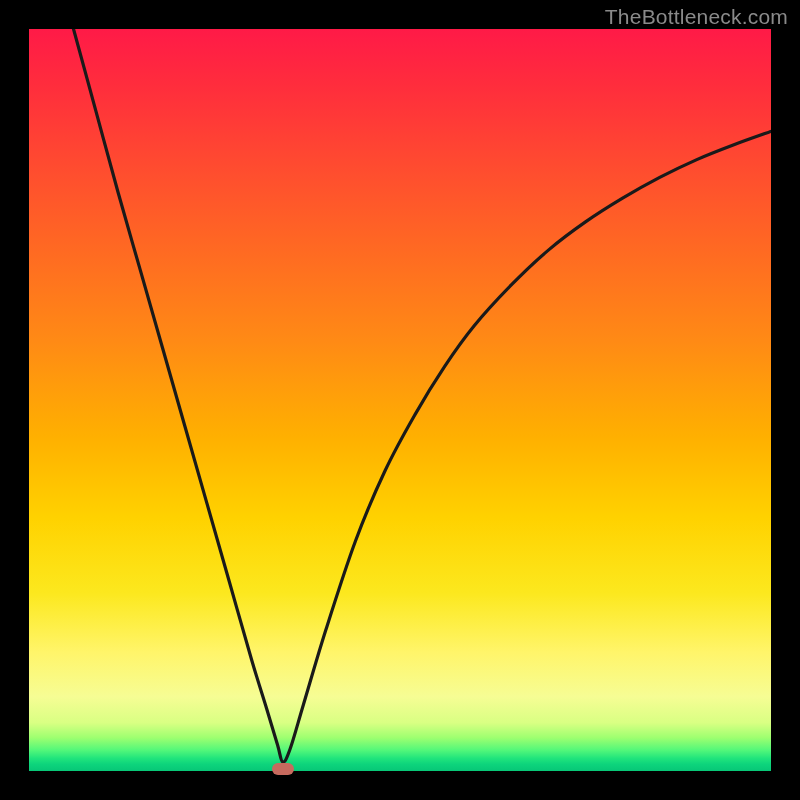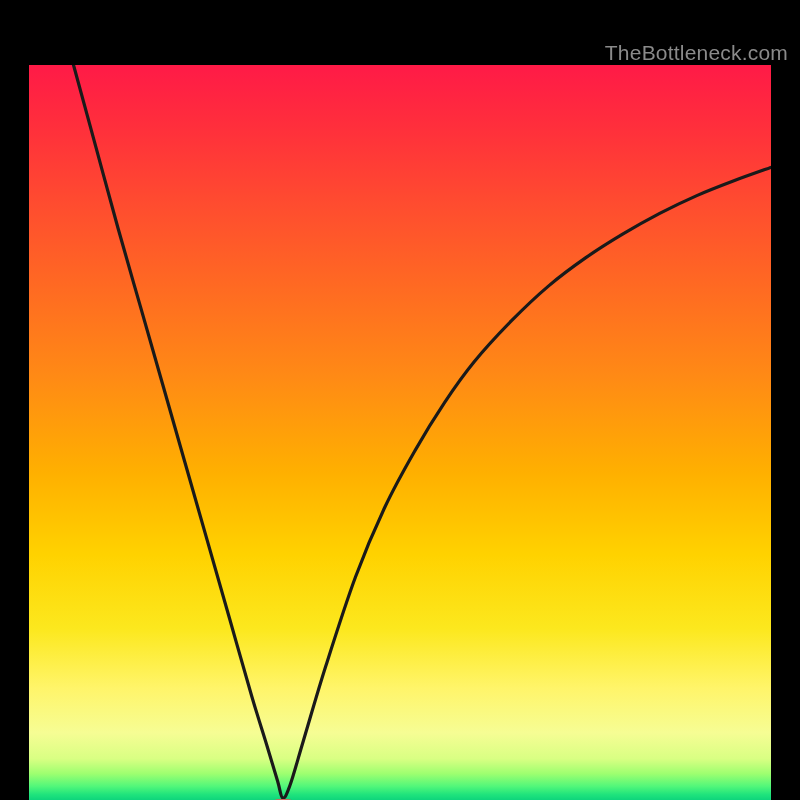--- a/index.html
+++ b/index.html
@@ -9,21 +9,20 @@
     height: 800px;
     background: #000;
     overflow: hidden;
     font-family: Arial, Helvetica, sans-serif;
   }
   .frame {
     position: relative;
     width: 800px;
     height: 608px;
     background: #000;
-    margin-top: 36px;
   }
   .plot-area {
     position: absolute;
     left: 29px;
     top: 29px;
     width: 742px;
     height: 742px;
     
     background: linear-gradient(to bottom,
       #ff1a47 0%,

